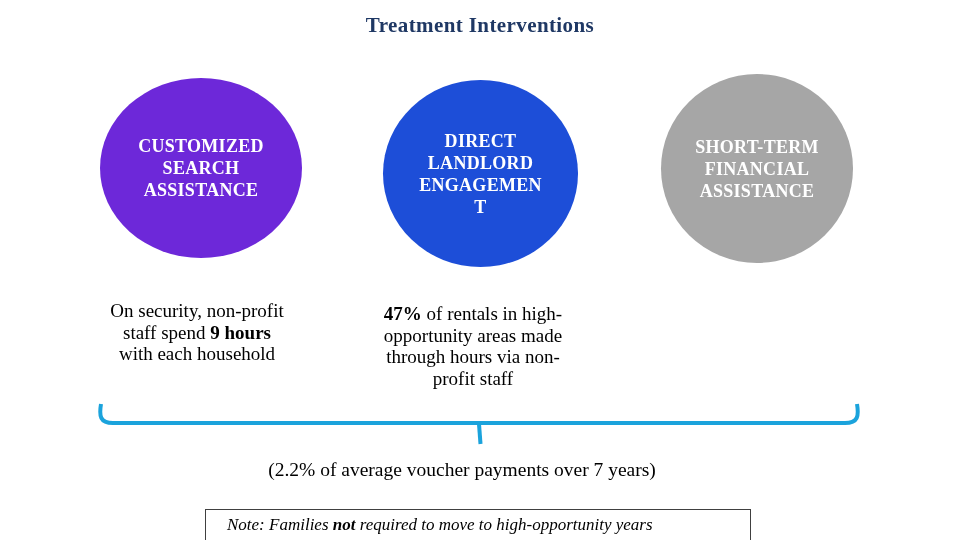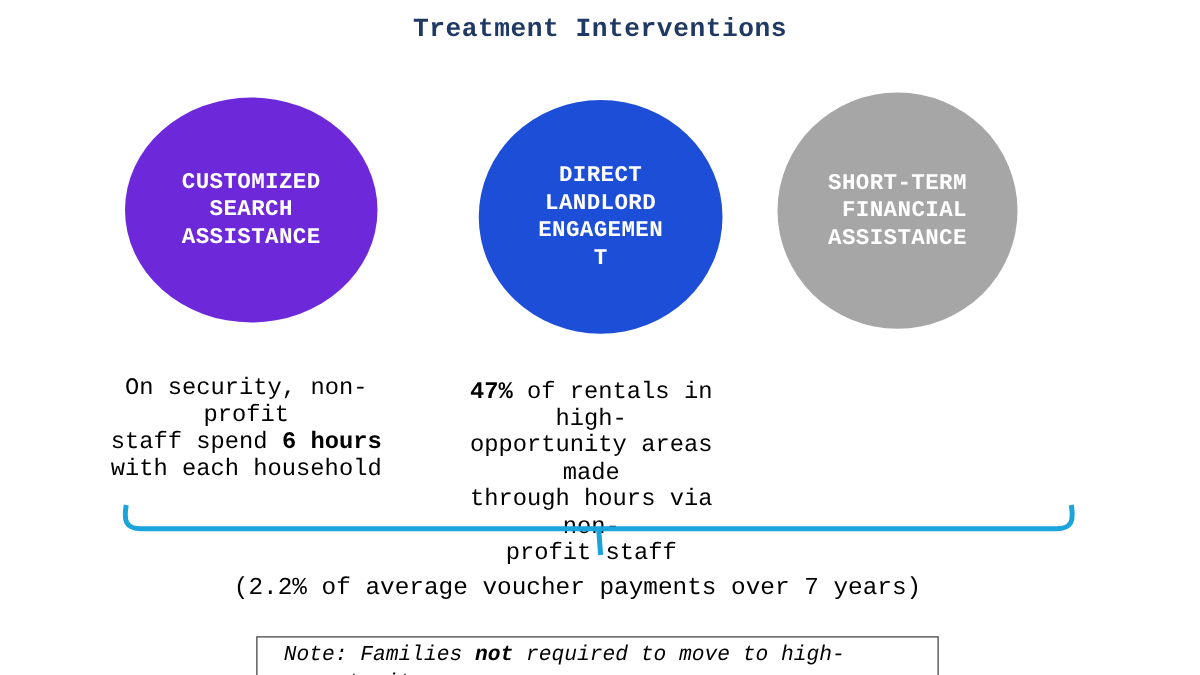--- a/index.html
+++ b/index.html
@@ -1,31 +1,31 @@
 <!DOCTYPE html>
 <html><head>
 <meta charset="utf-8">
 <style>
   html,body{margin:0;padding:0;background:#ffffff;}
   .slide{
     position:relative;width:960px;height:540px;background:#ffffff;
-    overflow:hidden;font-family:Liberation Mono, monospace;color:#000;
+    overflow:hidden;font-family:Liberation Serif, serif;color:#000;
   }
   .title{
     position:absolute;top:13px;left:0;width:960px;text-align:center;
     font-size:21px;font-weight:bold;color:#1F3864;letter-spacing:.4px;
   }
   .circle{
     position:absolute;border-radius:50%;display:flex;align-items:center;
     justify-content:center;text-align:center;color:#ffffff;font-weight:bold;
     font-size:18px;line-height:22px;letter-spacing:.3px;
   }
   .circle-blue{left:100px;top:78px;width:202px;height:180px;background:#6d28d9;}
   .circle-orange{left:383px;top:80px;width:195px;height:187px;background:#1d4ed8;}
-  .circle-gray{left:622px;top:74px;width:192px;height:189px;background:#A6A6A6;text-align:right;}
+  .circle-gray{left:661px;top:74px;width:192px;height:189px;background:#A6A6A6;}
   .desc{
     position:absolute;text-align:center;font-size:19px;line-height:21.5px;color:#000;
   }
   .desc-1{left:77px;top:300px;width:240px;}
   .desc-2{left:363px;top:303px;width:220px;}
   .desc-3{left:637px;top:299px;width:240px;}
   .b{font-weight:bold;}
   .bracket-svg{position:absolute;left:0;top:0;width:960px;height:540px;pointer-events:none;}
   .cost{
     position:absolute;left:142px;top:458px;width:640px;text-align:center;
@@ -64,21 +64,21 @@
   <div class="circle circle-gray">
     <div>
         <div>SHORT-TERM</div>
         <div>FINANCIAL</div>
         <div>ASSISTANCE</div>
       </div>
   </div>
 
   <div class="desc desc-1">
       <div><span>On security, non-profit</span></div>
-      <div><span>staff spend </span><span class="b">6 hours</span></div>
+      <div><span>staff spend </span><span class="b">9 hours</span></div>
       <div><span>with each household</span></div>
     </div>
 
   <div class="desc desc-2">
       <div><span class="b">47%</span><span> of rentals in high-</span></div>
       <div><span>opportunity areas made</span></div>
       <div><span>through hours via non-</span></div>
       <div><span>profit staff</span></div>
     </div>
 

